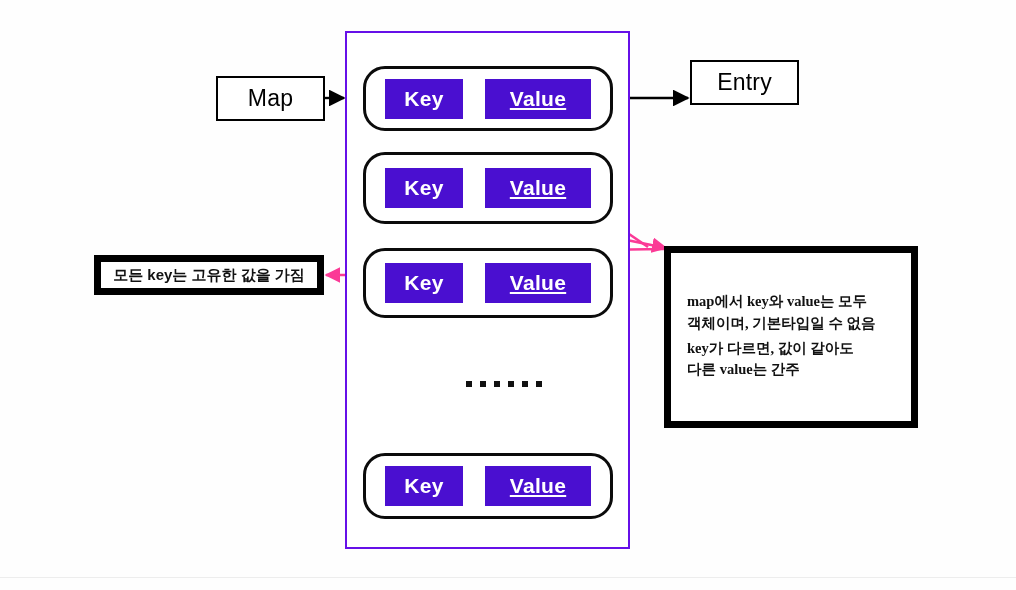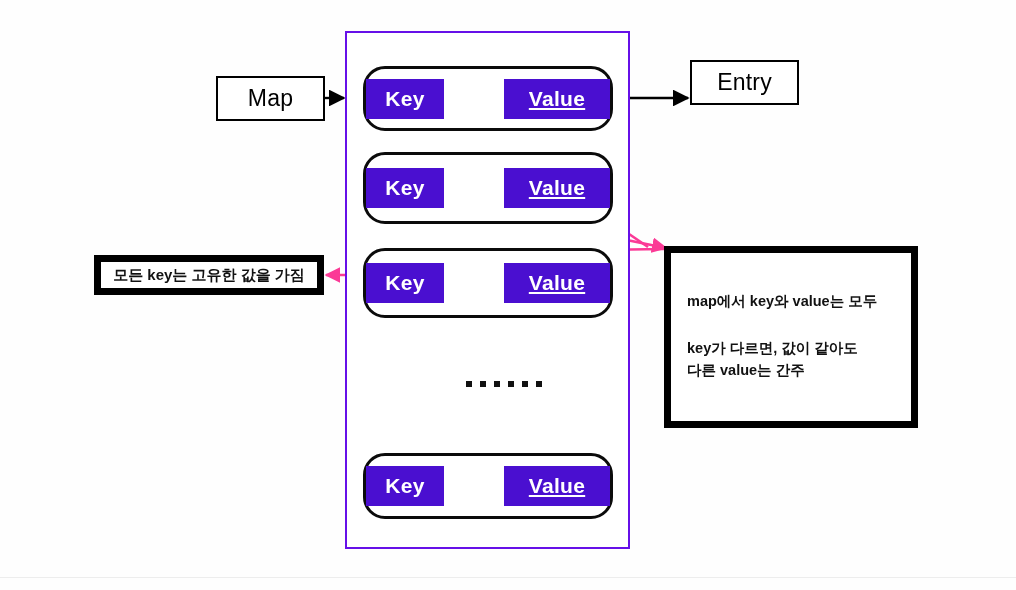--- a/index.html
+++ b/index.html
@@ -62,21 +62,21 @@
 
   
   .entry-row {
     position: absolute;
     box-sizing: border-box;
     border: 3px solid #0b0b0b;
     border-radius: 22px;
     background: #ffffff;
     display: flex;
     align-items: center;
-    justify-content: space-between;
+    justify-content: center;
     gap: 22px;
   }
   #entry-row-0 { left: 363px; top: 66px;  width: 250px; height: 65px; }
   #entry-row-1 { left: 363px; top: 152px; width: 250px; height: 72px; }
   #entry-row-2 { left: 363px; top: 248px; width: 250px; height: 70px; }
   #entry-row-3 { left: 363px; top: 453px; width: 250px; height: 66px; }
 
   .kv-chip {
     box-sizing: border-box;
     background: #4a0fd0;
@@ -131,23 +131,24 @@
     top: 246px;
     width: 254px;
     height: 182px;
     padding: 38px 0 0 16px;
   }
   #note-right .para {
     font-size: 14.5px;
     font-weight: bold;
     line-height: 1.5;
     margin: 0;
+    font-family: Liberation Serif, serif;
   }
   #note-right .para + .para {
-    margin-top: 25px;
+    margin-top: 3px;
   }
 
   
   #bottom-rule {
     position: absolute;
     left: 0;
     top: 577px;
     width: 1016px;
     height: 1px;
     background: #ededed;
@@ -220,20 +221,21 @@
     <span class="dot"></span>
   </div>
 
   <div class="note-box" id="note-left">
     <span>모든 key는 고유한 값을 가짐</span>
   </div>
 
   <div class="note-box" id="note-right">
     <p class="para">
       <span>map에서 key와 value는 모두</span><br>
+      <span>객체이며, 기본타입일 수 없음</span>
     </p>
     <p class="para">
       <span>key가 다르면, 값이 같아도</span><br>
       <span>다른 value는 간주</span>
     </p>
   </div>
 
   <div id="bottom-rule"></div>
 
 </div>

